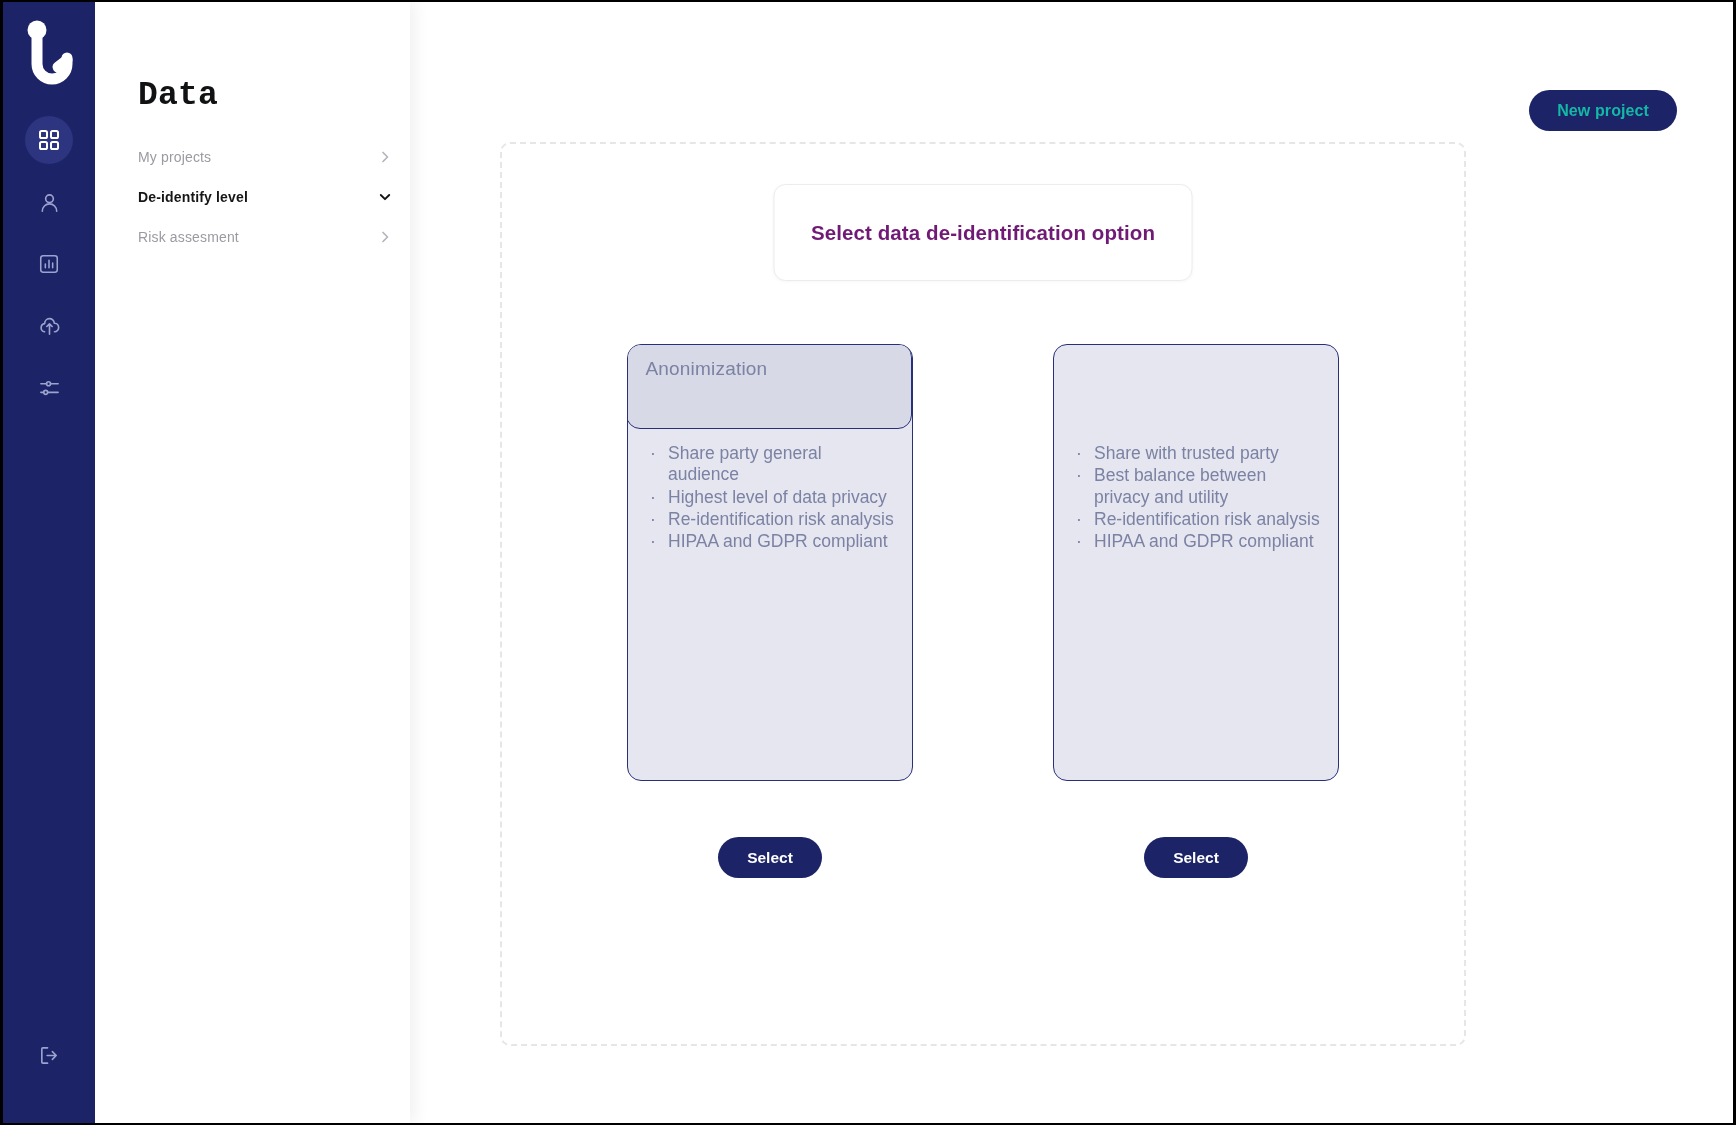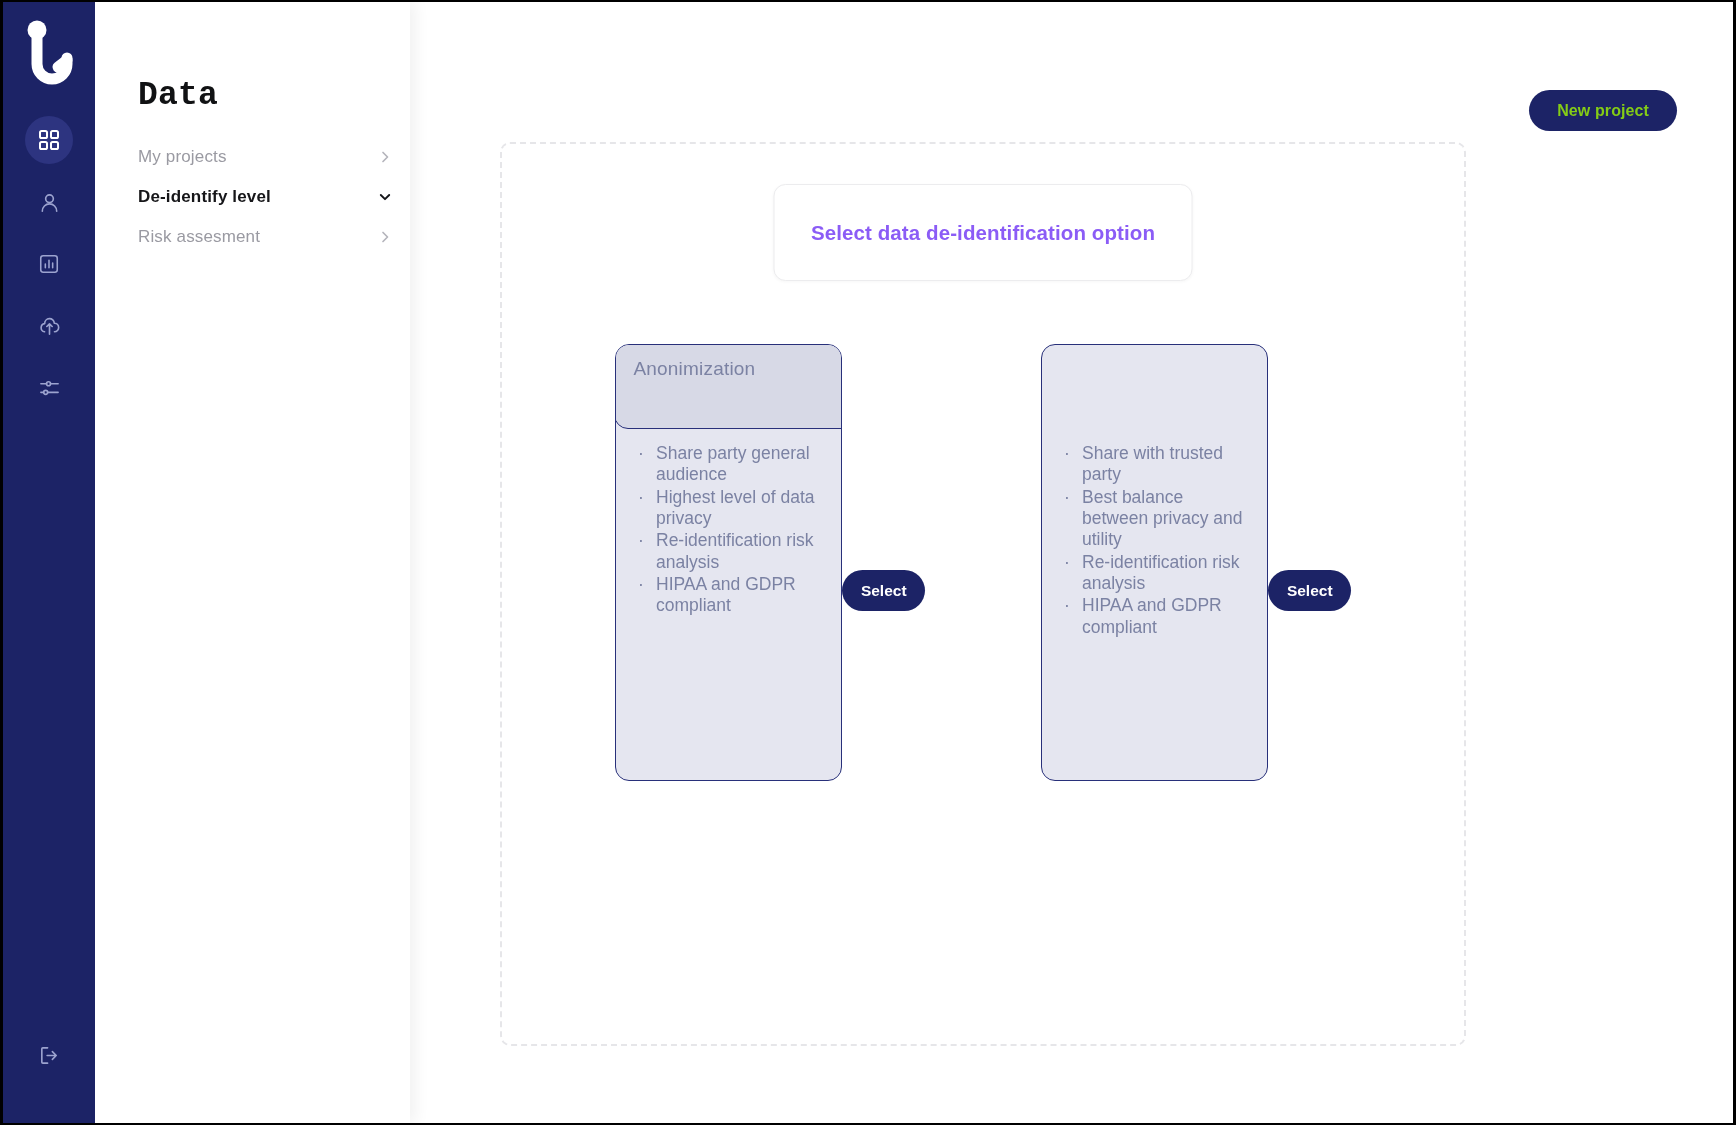--- a/index.html
+++ b/index.html
@@ -75,41 +75,41 @@
     color: #111214;
     letter-spacing: 0.2px;
   }
   .nav-list { position: absolute; left: 43px; top: 135px; width: 255px; }
   .nav-item {
     display: flex; align-items: center; justify-content: space-between;
     height: 40px;
     cursor: pointer;
   }
   .nav-item .nav-label {
-    font-size: 17px;
+    font-size: 14px;
     color: #9a9aa2;
     letter-spacing: 0.15px;
   }
   .nav-item.active .nav-label { color: #161619; font-weight: 600; }
   .chev { width: 16px; height: 16px; flex: none; }
 
   
   #main {
     position: absolute;
     left: 407px; top: 0;
     right: 0; bottom: 0;
     background: #ffffff;
   }
   #top-bar {
     position: absolute;
     right: 56px; top: 88px;
   }
   #new-project-btn {
     background: #1c2366;
-    color: #84cc16;
+    color: #14b8a6;
     border: none;
     border-radius: 22px;
     padding: 0 28px;
     height: 41px;
     font-size: 16px;
     font-weight: 700;
     font-family: "Liberation Sans", sans-serif;
     cursor: pointer;
     letter-spacing: 0.1px;
     text-align: center;
@@ -130,32 +130,32 @@
     width: 419px; height: 97px;
     background: #ffffff;
     border: 1px solid #ececee;
     border-radius: 12px;
     box-shadow: 0 1px 3px rgba(0,0,0,0.035);
     display: flex; align-items: center; justify-content: center;
   }
   #option-header-text {
     font-size: 20.5px;
     font-weight: 700;
-    color: #8b5cf6;
+    color: #701a75;
     letter-spacing: 0.1px;
   }
 
   #cards-row {
     position: absolute;
     left: 0; right: 0; top: 200px;
     display: flex;
     justify-content: center;
     gap: 116px;
   }
-  .card-wrap { display: flex; flex-direction: row; align-items: center; width: 310px; }
+  .card-wrap { display: flex; flex-direction: column; align-items: center; width: 310px; }
   .opt-card {
     width: 286px; height: 437px;
     background: #e5e6f0;
     border: 1.6px solid #28307a;
     border-radius: 14px;
     position: relative;
     overflow: hidden;
   }
   .card-head {
     position: absolute;

